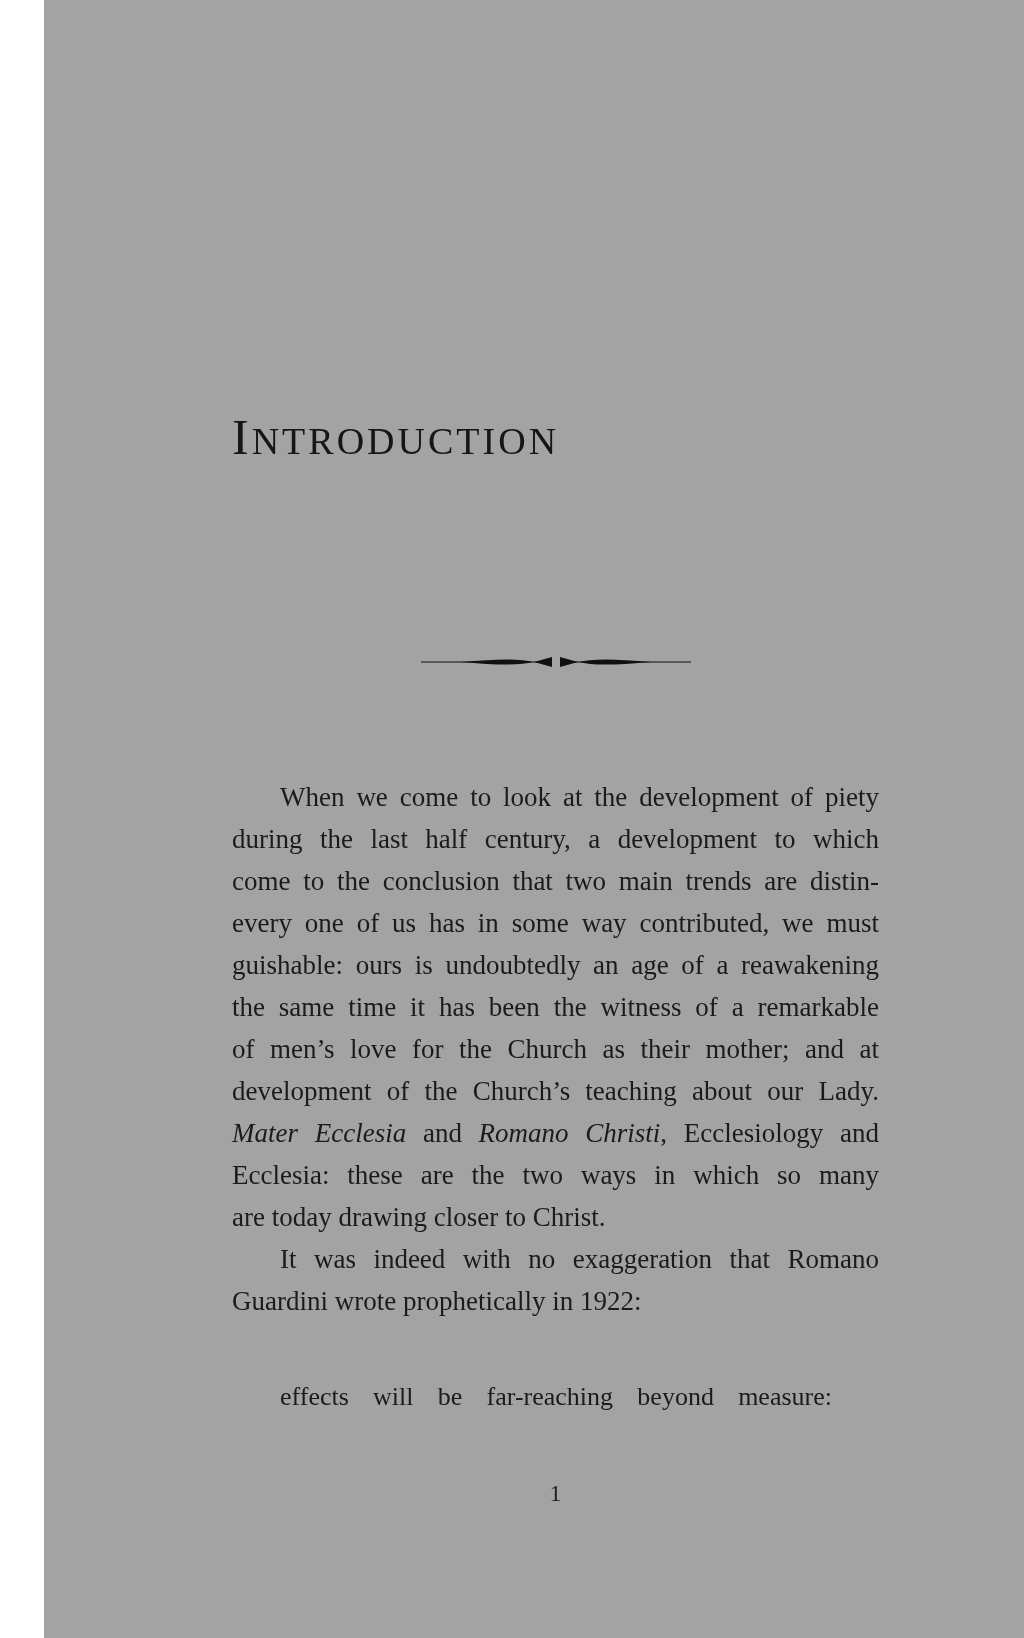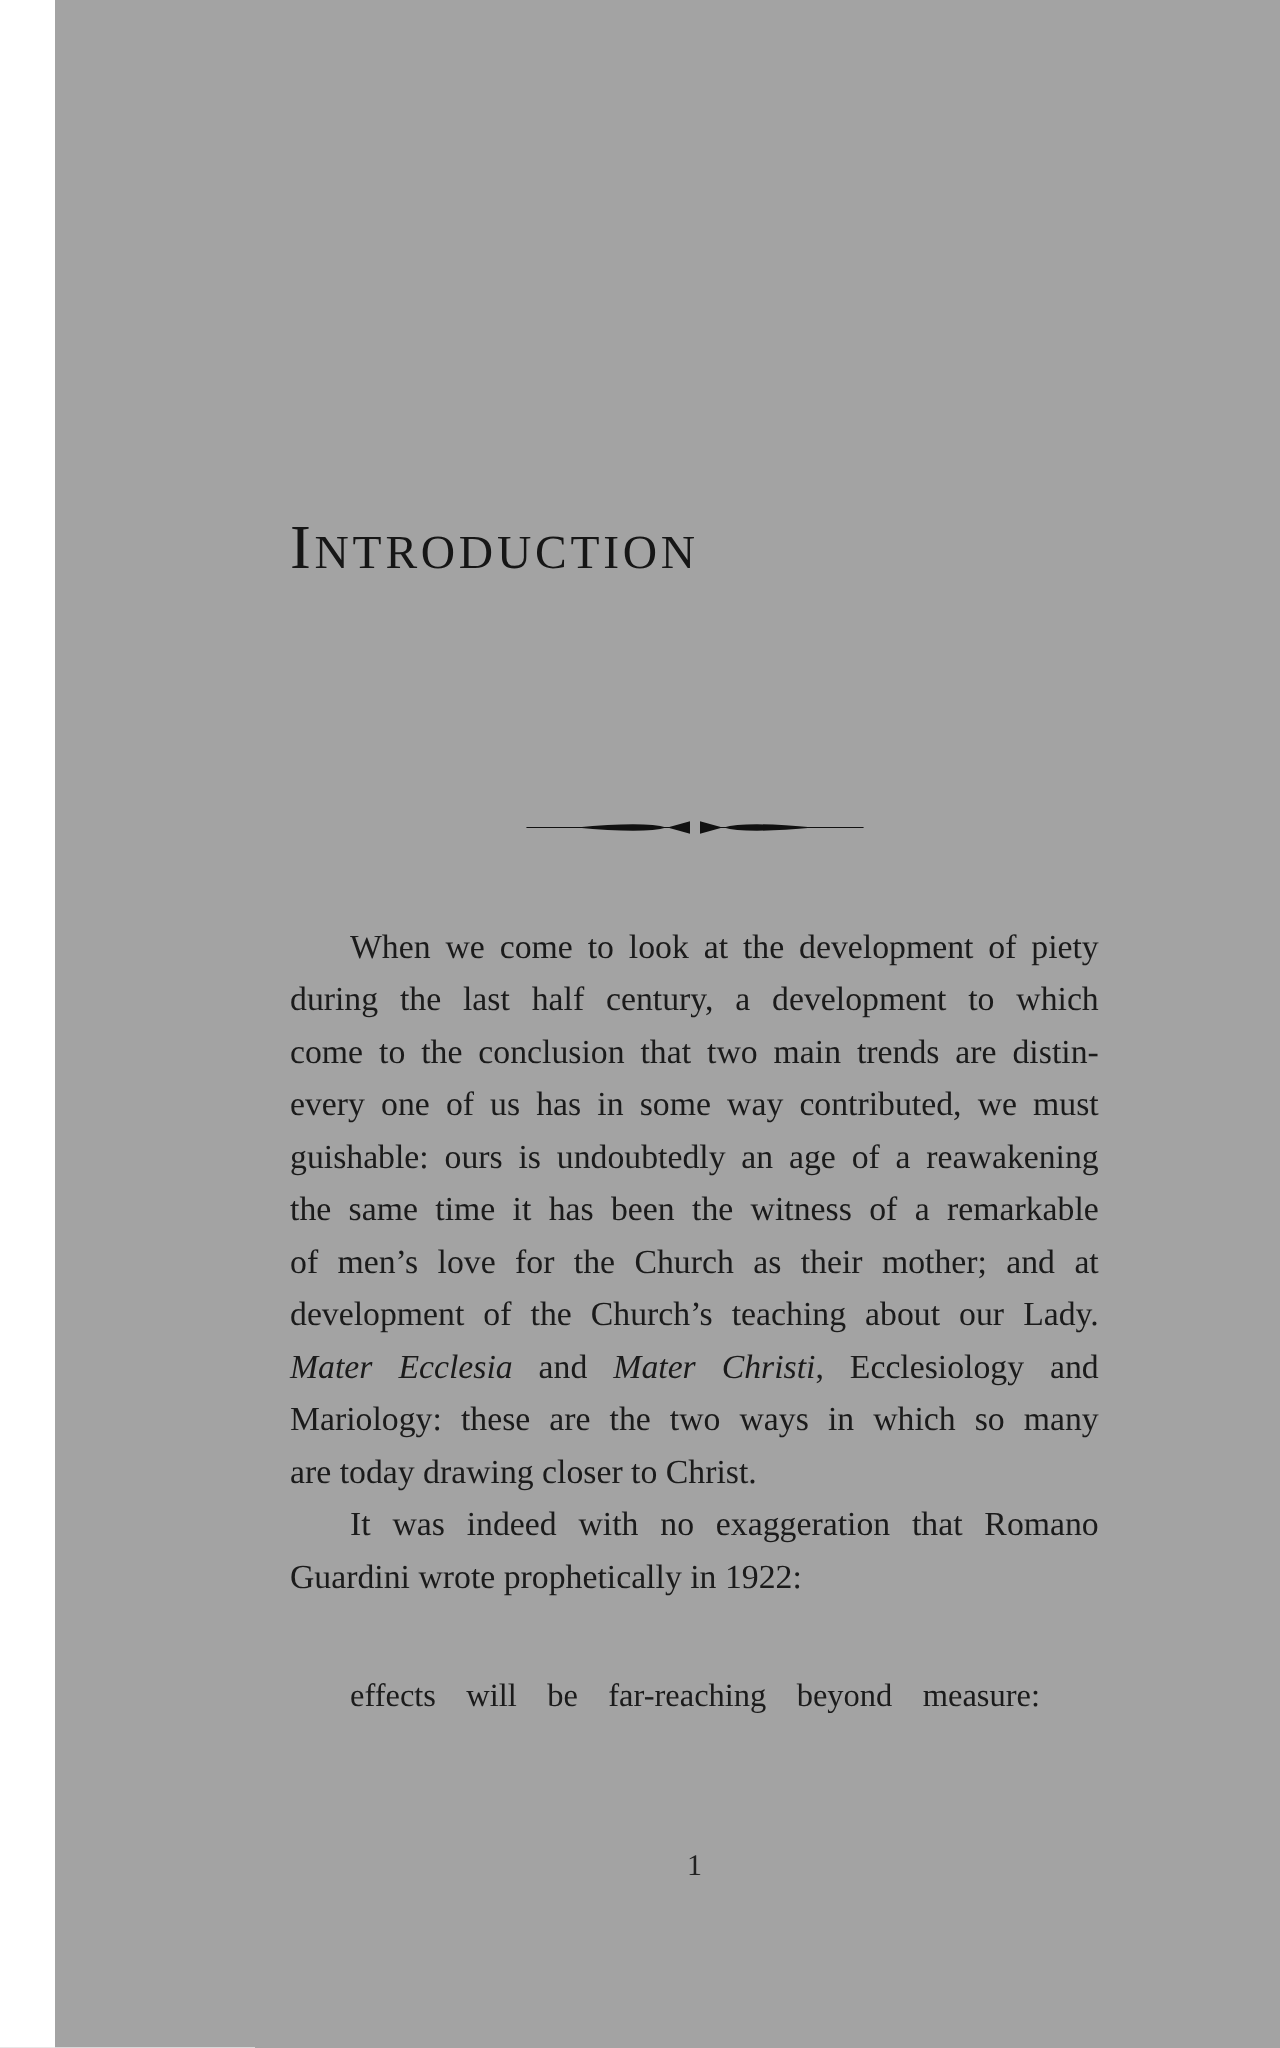--- a/index.html
+++ b/index.html
@@ -41,21 +41,21 @@
     white-space: nowrap;
   }
   
   .divider {
     top: 654px;
     text-align: center;
   }
   .divider svg { display: inline-block; vertical-align: top; }
   
   .body-text {
-    top: 736px;
+    top: 776px;
     font-size: 27px;
     line-height: 42px;
   }
   .para { margin: 0; }
   .line {
     text-align: justify;
     text-align-last: justify;
   }
   .line.last { text-align-last: left; }
   .line.indent { text-indent: 48px; }
@@ -105,22 +105,22 @@
   <div class="text-col body-text">
       <div class="para para-body">
         <div class="line indent"><span>When we come to look at the development of piety</span></div>
         <div class="line"><span>during the last half century, a development to which</span></div>
         <div class="line"><span>come to the conclusion that two main trends are distin-</span></div>
         <div class="line"><span>every one of us has in some way contributed, we must</span></div>
         <div class="line"><span>guishable: ours is undoubtedly an age of a reawakening</span></div>
         <div class="line"><span>the same time it has been the witness of a remarkable</span></div>
         <div class="line"><span>of men’s love for the Church as their mother; and at</span></div>
         <div class="line"><span>development of the Church’s teaching about our Lady.</span></div>
-        <div class="line"><em>Mater Ecclesia</em><span> and </span><em>Mater Christi</em><span>, Ecclesiology and</span></div>
-        <div class="line"><span>Mariology: these are the two ways in which so many</span></div>
+        <div class="line"><em>Mater Ecclesia</em><span> and </span><em>Romano Christi</em><span>, Ecclesiology and</span></div>
+        <div class="line"><span>Ecclesia: these are the two ways in which so many</span></div>
         <div class="line last"><span>are today drawing closer to Christ.</span></div>
       </div>
       <div class="para para-body">
         <div class="line indent"><span>It was indeed with no exaggeration that Romano</span></div>
         <div class="line last"><span>Guardini wrote prophetically in 1922:</span></div>
       </div>
       <div class="para para-quote">
         <div class="line last"><span>effects will be far-reaching beyond measure:</span></div>
       </div>
     </div>

